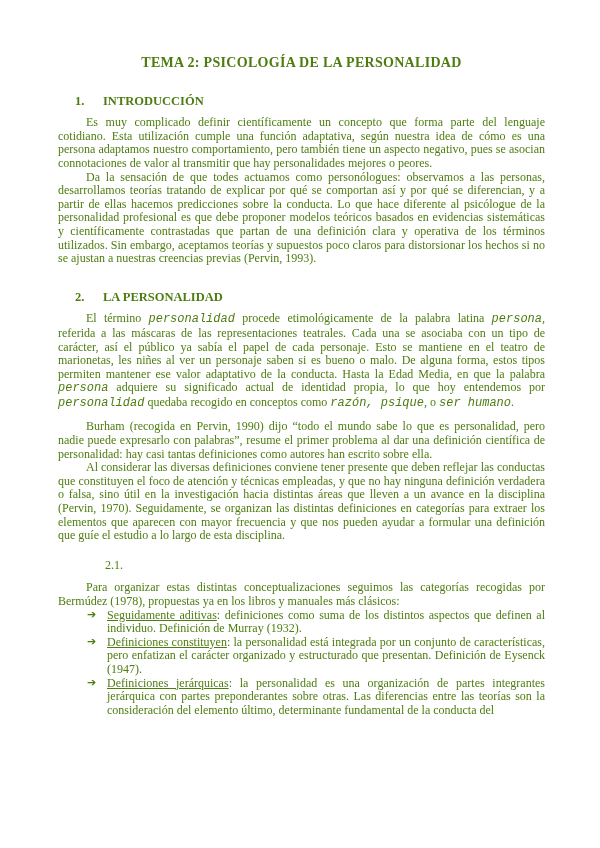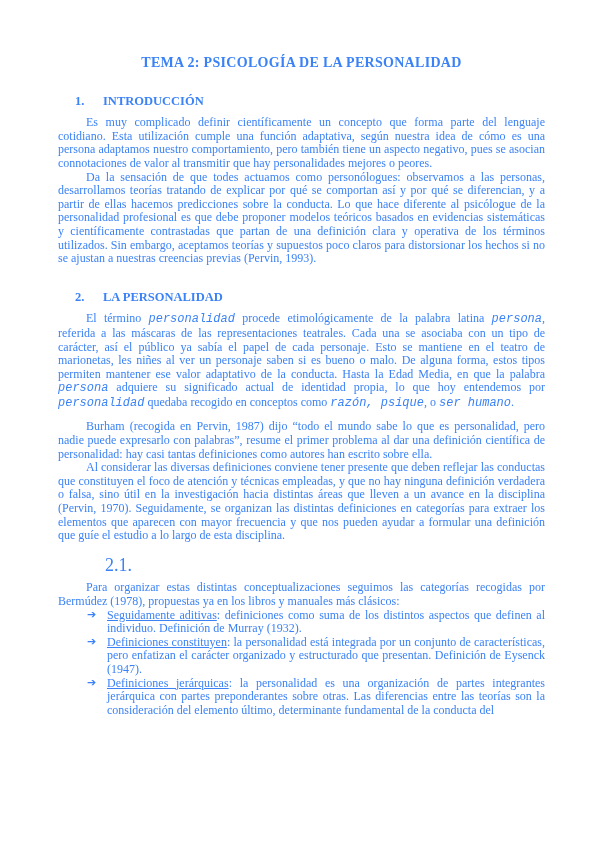--- a/index.html
+++ b/index.html
@@ -6,21 +6,21 @@
     margin: 0;
     padding: 0;
     background: #ffffff;
   }
   .page {
     position: relative;
     width: 600px;
     height: 848px;
     box-sizing: border-box;
     background: #ffffff;
-    color: #3b82f6;
+    color: #4d7c0f;
     font-family: "Liberation Serif", "DejaVu Serif", serif;
     font-size: 12px;
     line-height: 13.6px;
     padding: 50px 55px 0 58px;
     overflow: hidden;
   }
   .doc-title {
     margin: 6px 0 0 0;
     font-size: 14px;
     font-weight: bold;
@@ -33,21 +33,21 @@
     font-size: 12.5px;
     margin: 25px 0 8px 0;
   }
   .sec-head .num {
     margin-left: 17px;
     width: 28px;
     flex: 0 0 auto;
   }
   .sub-head {
     display: flex;
-    font-size: 18px;
+    font-size: 12px;
     margin: 16px 0 9px 0;
   }
   .sub-head .num {
     margin-left: 47px;
     width: 38px;
     flex: 0 0 auto;
   }
   p.body-para {
     margin: 0;
     text-align: justify;
@@ -90,21 +90,21 @@
 
   <p class="body-para">Es muy complicado definir científicamente un concepto que forma parte del lenguaje cotidiano. Esta utilización cumple una función adaptativa, según nuestra idea de cómo es una persona adaptamos nuestro comportamiento, pero también tiene un aspecto negativo, pues se asocian connotaciones de valor al transmitir que hay personalidades mejores o peores.</p>
   <p class="body-para">Da la sensación de que todes actuamos como personólogues: observamos a las personas, desarrollamos teorías tratando de explicar por qué se comportan así y por qué se diferencian, y a partir de ellas hacemos predicciones sobre la conducta. Lo que hace diferente al psicólogue de la personalidad profesional es que debe proponer modelos teóricos basados en evidencias sistemáticas y científicamente contrastadas que partan de una definición clara y operativa de los términos utilizados. Sin embargo, aceptamos teorías y supuestos poco claros para distorsionar los hechos si no se ajustan a nuestras creencias previas (Pervin, 1993).</p>
 
   <div class="sec-head">
     <span class="num">2.</span>
     <span>LA PERSONALIDAD</span>
   </div>
 
   <p class="body-para"><span>El término </span><span class="seg-i">personalidad</span><span> procede etimológicamente de la palabra latina </span><span class="seg-i">persona</span><span>, referida a las máscaras de las representaciones teatrales. Cada una se asociaba con un tipo de carácter, así el público ya sabía el papel de cada personaje. Esto se mantiene en el teatro de marionetas, les niñes al ver un personaje saben si es bueno o malo. De alguna forma, estos tipos permiten mantener ese valor adaptativo de la conducta. Hasta la Edad Media, en que la palabra </span><span class="seg-i">persona</span><span> adquiere su significado actual de identidad propia, lo que hoy entendemos por </span><span class="seg-i">personalidad</span><span> quedaba recogido en conceptos como </span><span class="seg-i">razón, psique</span><span>, o </span><span class="seg-i">ser humano</span><span>.</span></p>
-  <p class="body-para gap-top">Burham (recogida en Pervin, 1987) dijo “todo el mundo sabe lo que es personalidad, pero nadie puede expresarlo con palabras”, resume el primer problema al dar una definición científica de personalidad: hay casi tantas definiciones como autores han escrito sobre ella.</p>
+  <p class="body-para gap-top">Burham (recogida en Pervin, 1990) dijo “todo el mundo sabe lo que es personalidad, pero nadie puede expresarlo con palabras”, resume el primer problema al dar una definición científica de personalidad: hay casi tantas definiciones como autores han escrito sobre ella.</p>
   <p class="body-para">Al considerar las diversas definiciones conviene tener presente que deben reflejar las conductas que constituyen el foco de atención y técnicas empleadas, y que no hay ninguna definición verdadera o falsa, sino útil en la investigación hacia distintas áreas que lleven a un avance en la disciplina (Pervin, 1970). Seguidamente, se organizan las distintas definiciones en categorías para extraer los elementos que aparecen con mayor frecuencia y que nos pueden ayudar a formular una definición que guíe el estudio a lo largo de esta disciplina.</p>
 
   <div class="sub-head">
     <span class="num">2.1.</span>
   </div>
 
   <p class="body-para">Para organizar estas distintas conceptualizaciones seguimos las categorías recogidas por Bermúdez (1978), propuestas ya en los libros y manuales más clásicos:</p>
 
   <ul class="def-list">
     <li>

